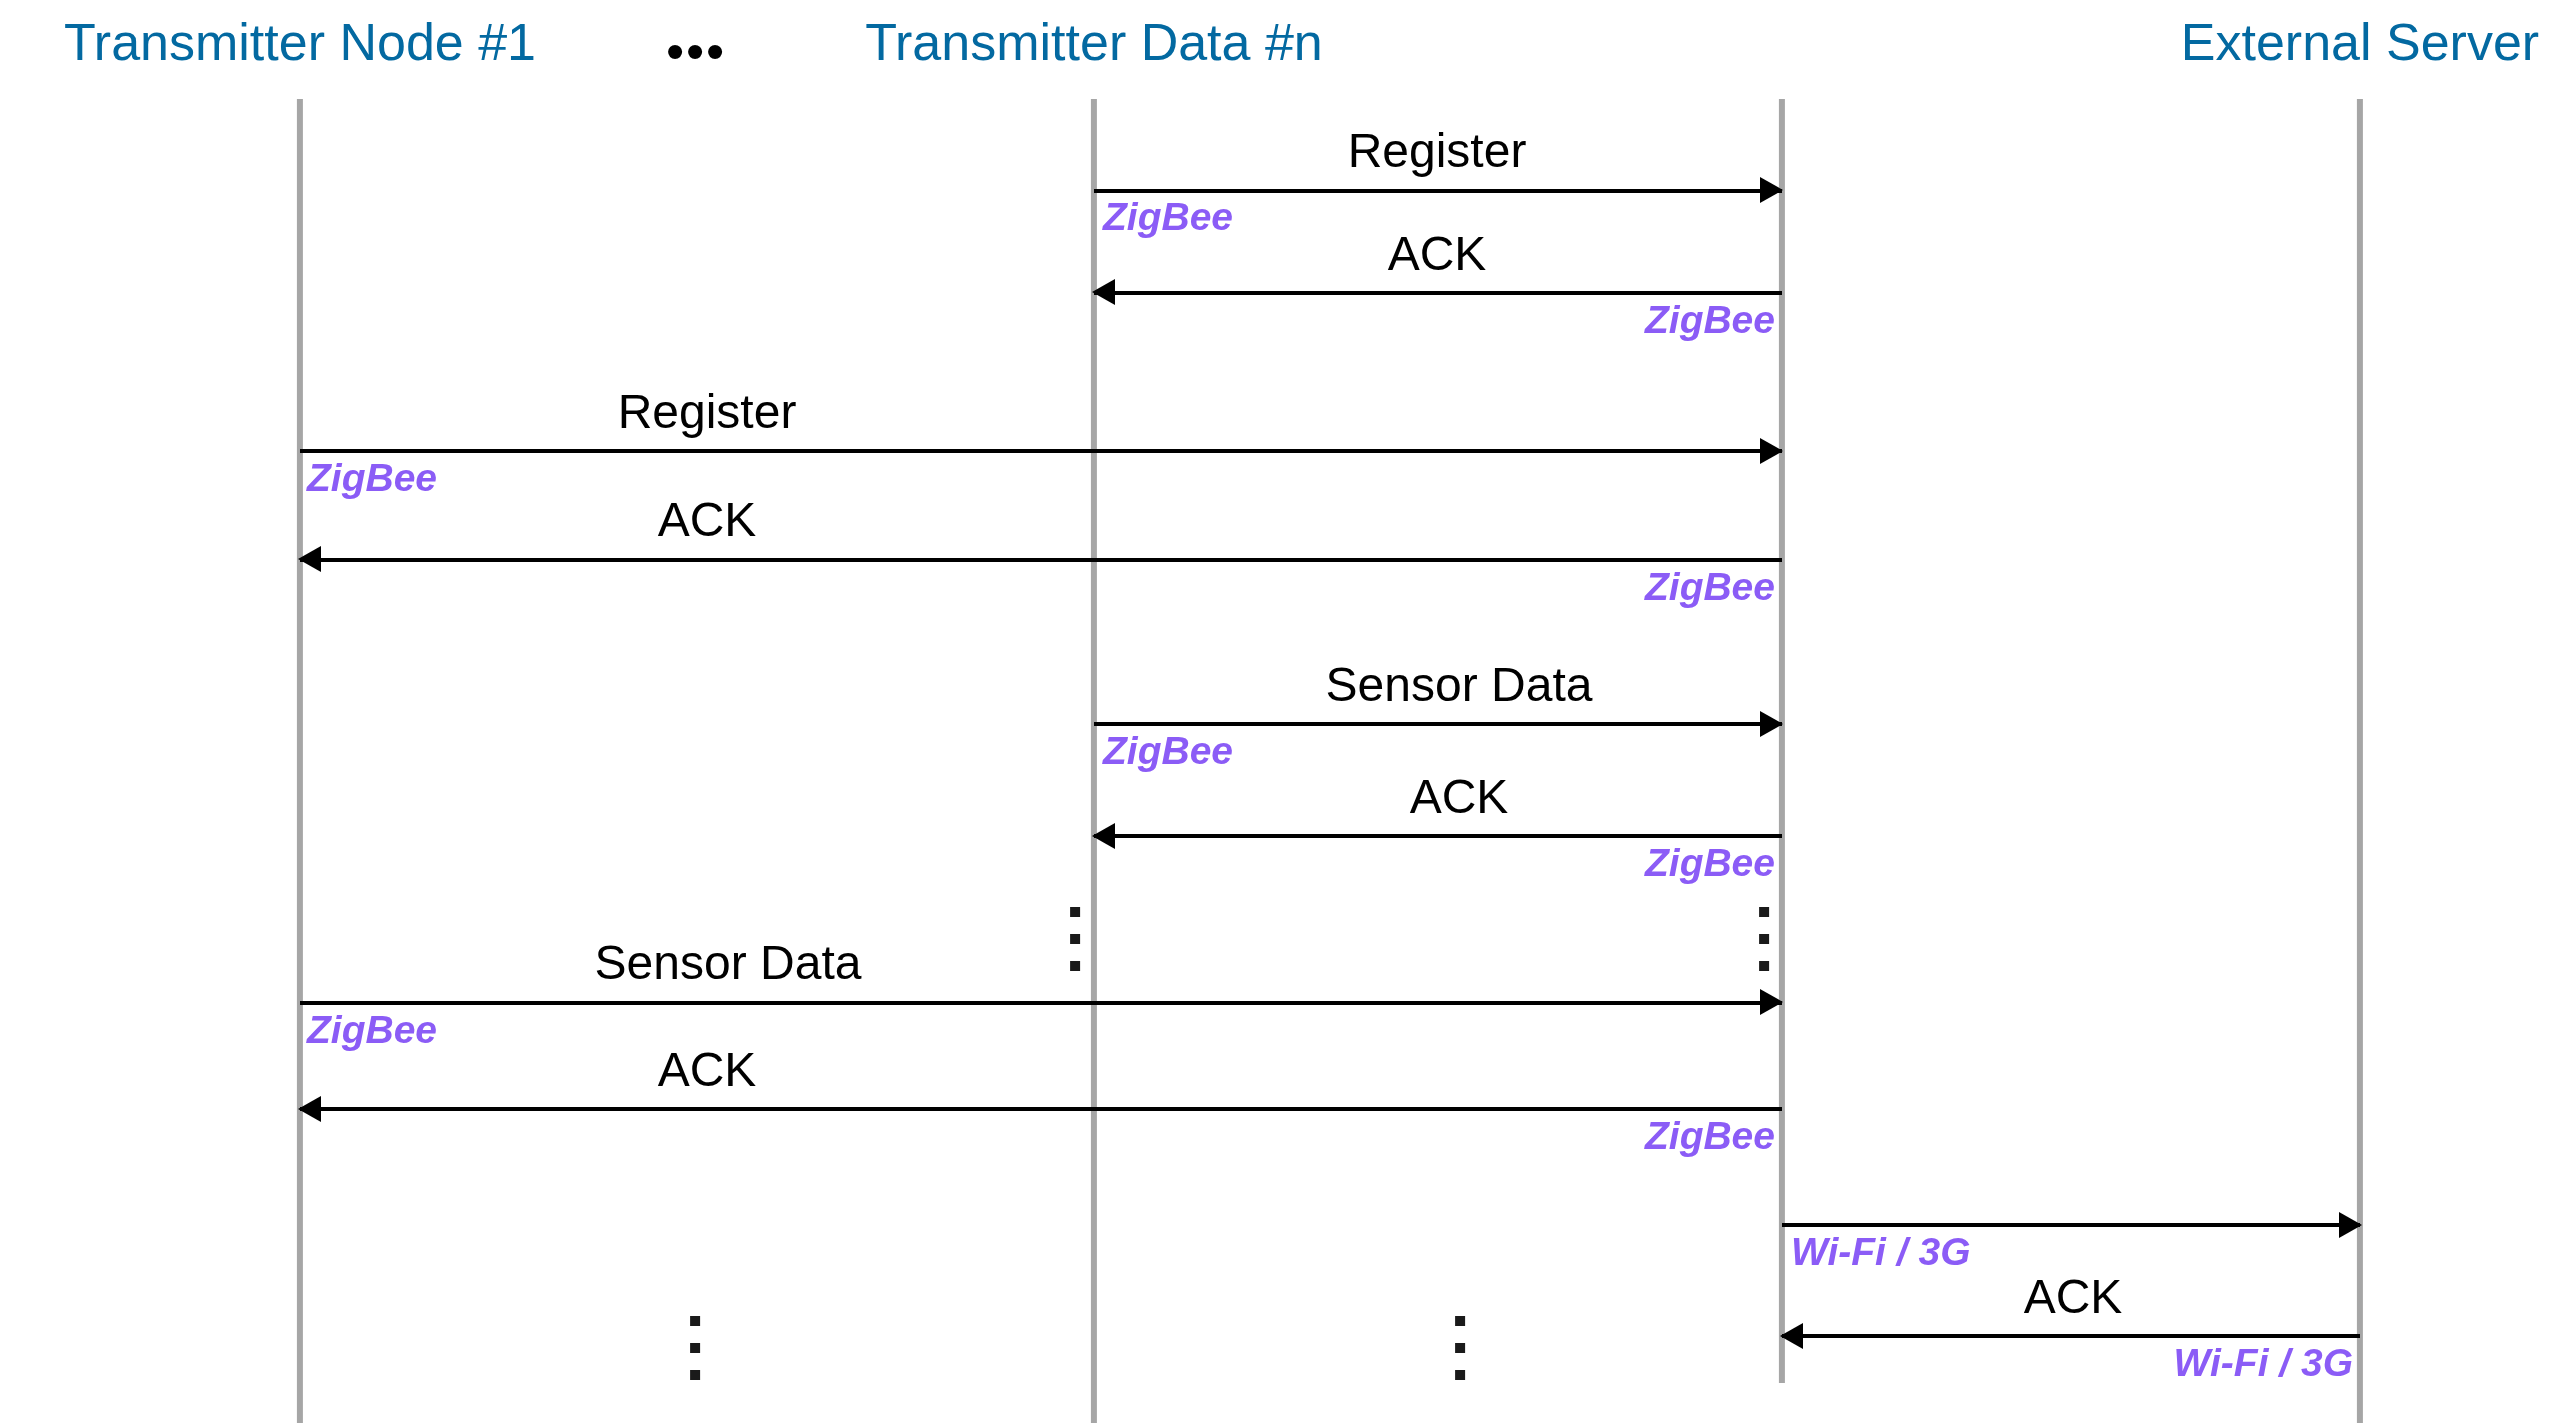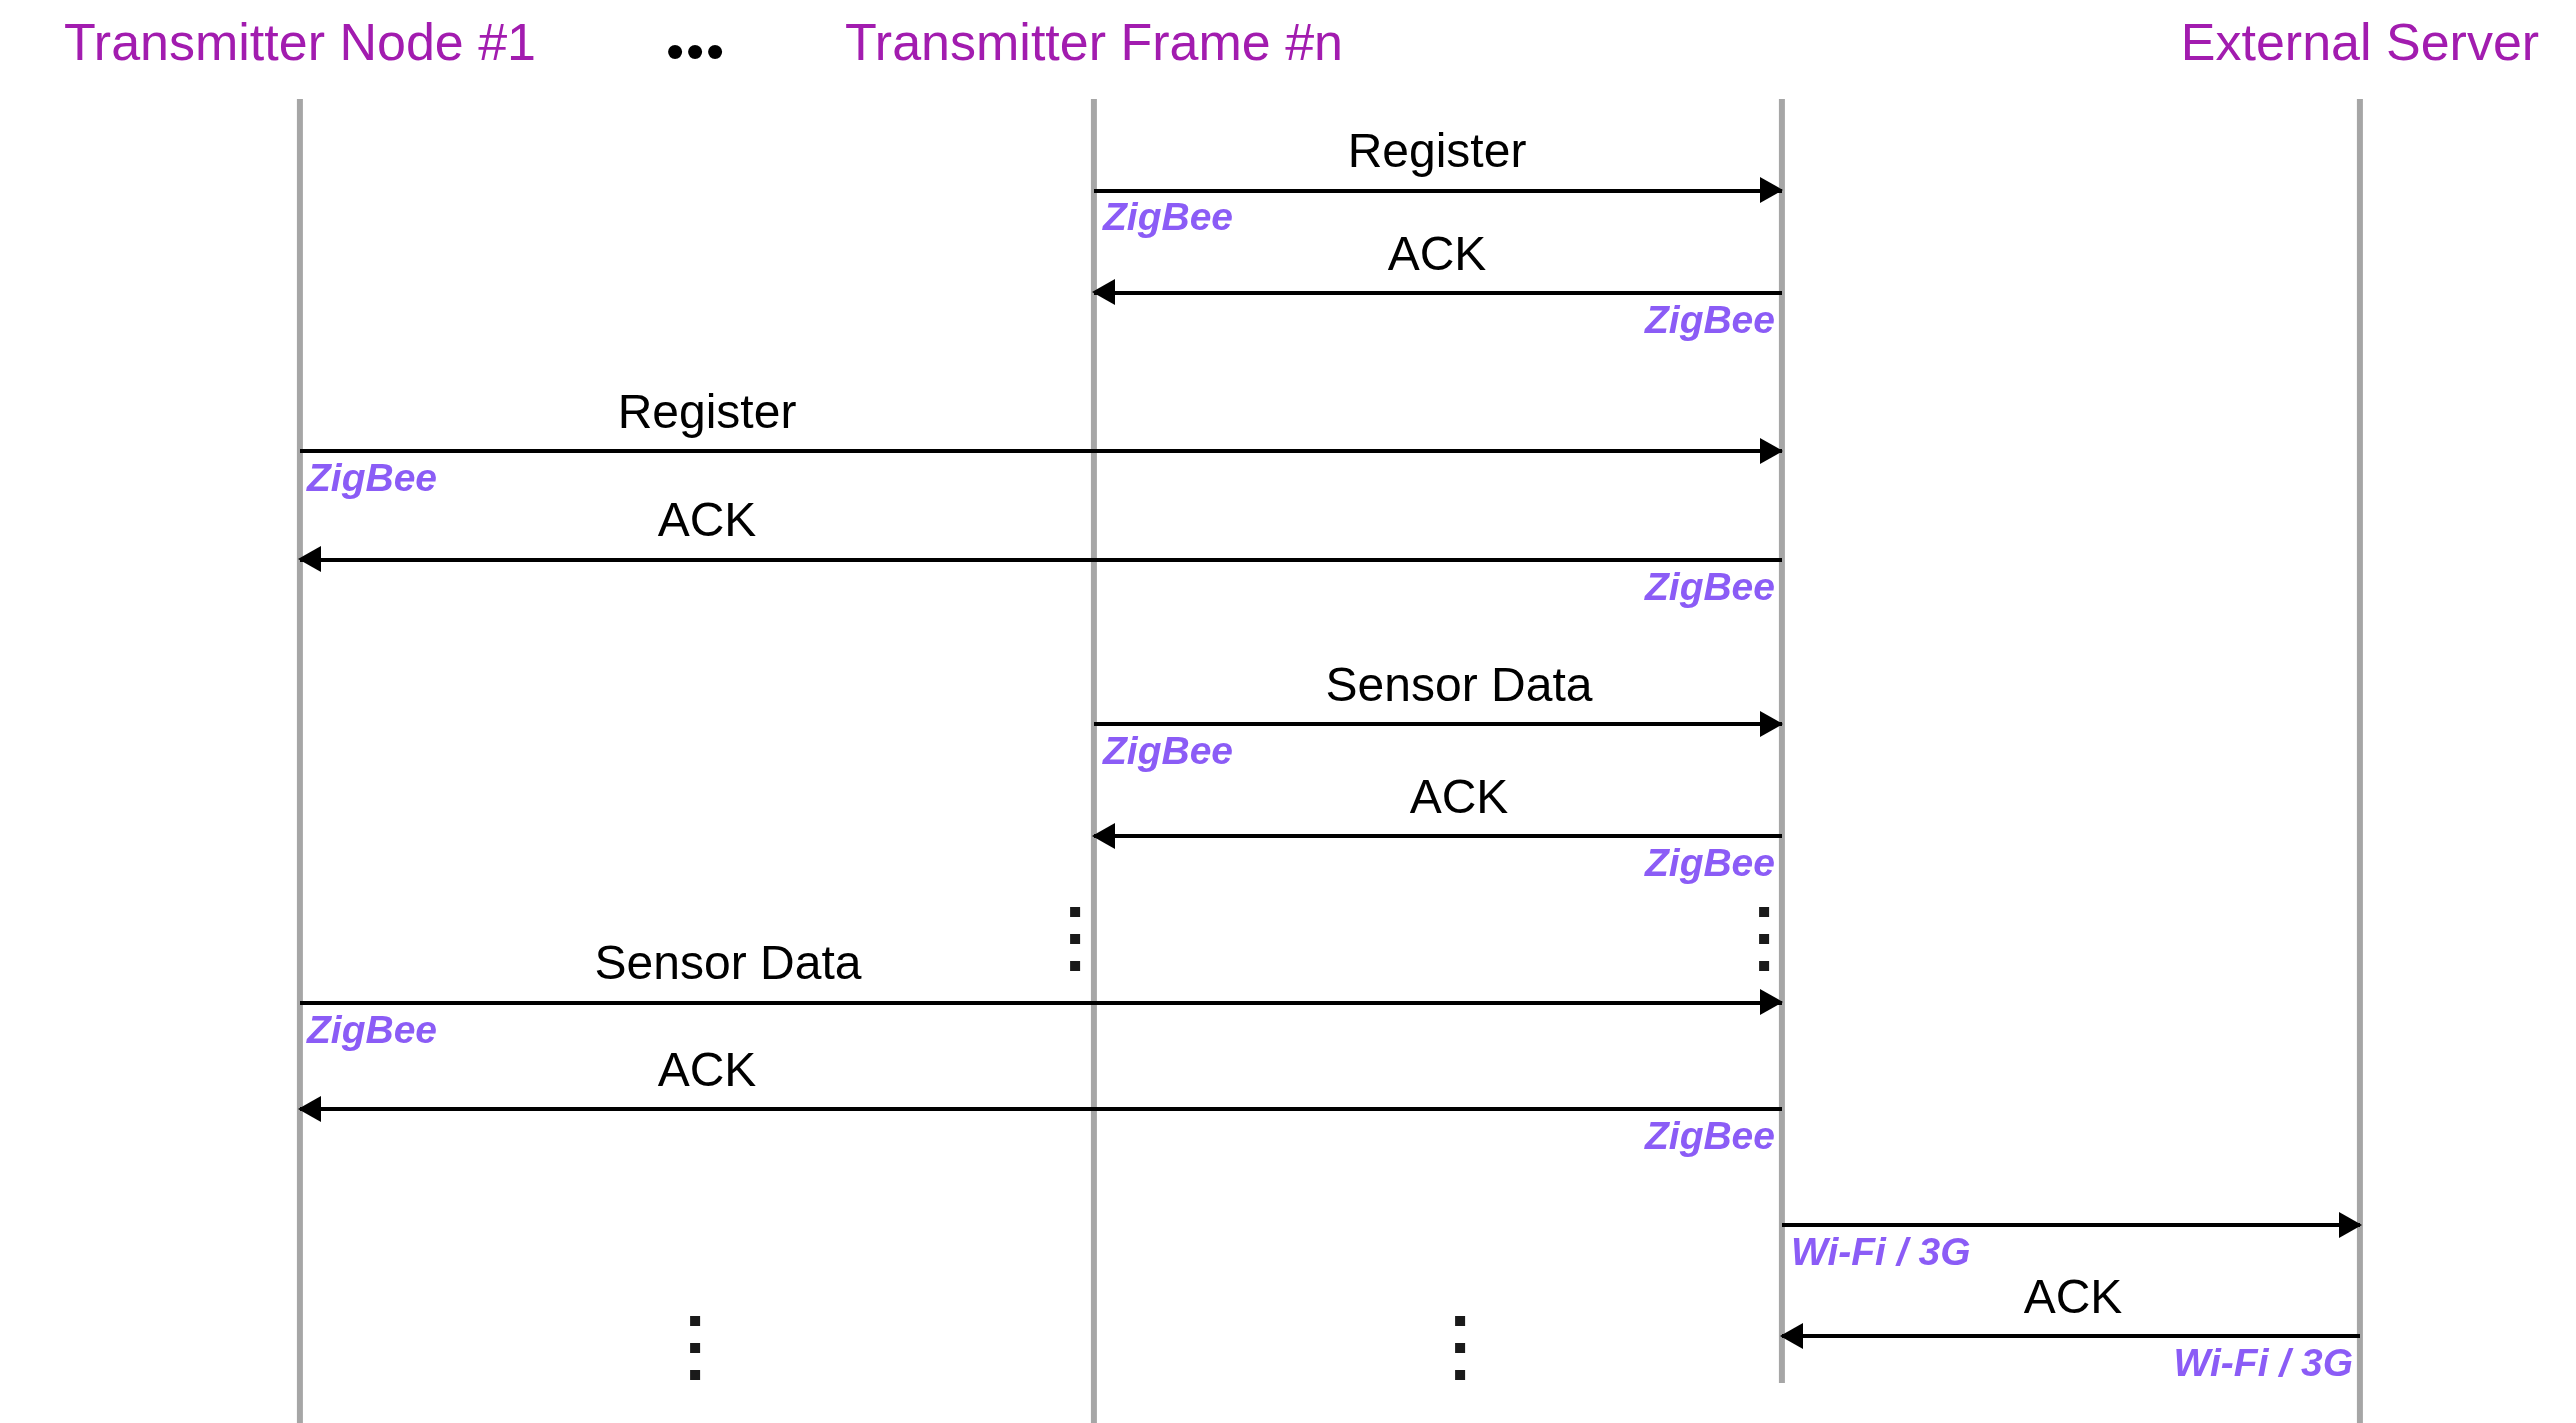--- a/index.html
+++ b/index.html
@@ -14,21 +14,21 @@
     background: #ffffff;
     font-family: "Liberation Sans", sans-serif;
     overflow: hidden;
   }
 
   
   .participant-label {
     position: absolute;
     font-size: 52px;
     line-height: 1;
-    color: #a21caf;
+    color: #0369a1;
     white-space: nowrap;
     transform: translateX(-50%);
     font-family: "Liberation Sans", sans-serif;
   }
 
   .header-ellipsis {
     position: absolute;
     font-size: 52px;
     line-height: 1;
     color: #000000;
@@ -107,21 +107,21 @@
     background: #1a1a1a;
   }
 </style>
 </head>
 <body>
 
 <div id="canvas">
 
 <div class="participant-label" style="left: 300px; top: 16px;">Transmitter Node #1</div>
     <div class="lifeline" style="left: 300px; top: 99px; height: 1324px;"></div>
-    <div class="participant-label" style="left: 1094px; top: 16px;">Transmitter Frame #n</div>
+    <div class="participant-label" style="left: 1094px; top: 16px;">Transmitter Data #n</div>
     <div class="lifeline" style="left: 1094px; top: 99px; height: 1324px;"></div>
     <div class="lifeline" style="left: 1782px; top: 99px; height: 1284px;"></div>
     <div class="participant-label" style="left: 2360px; top: 16px;">External Server</div>
     <div class="lifeline" style="left: 2360px; top: 99px; height: 1324px;"></div>
     <div class="header-ellipsis" style="left: 696px; top: 25px;">•••</div>
     <div class="msg-line" style="left: 1094px; width: 688px; top: 189px;"></div>
     <div class="arrow-head right" style="left: 1760px; top: 177px;"></div>
     <div class="msg-label" style="left: 1437px; top: 126px;">Register</div>
     <div class="proto-label anchor-left" style="left: 1103px; top: 197px;">ZigBee</div>
     <div class="msg-line" style="left: 1094px; width: 688px; top: 291px;"></div>

